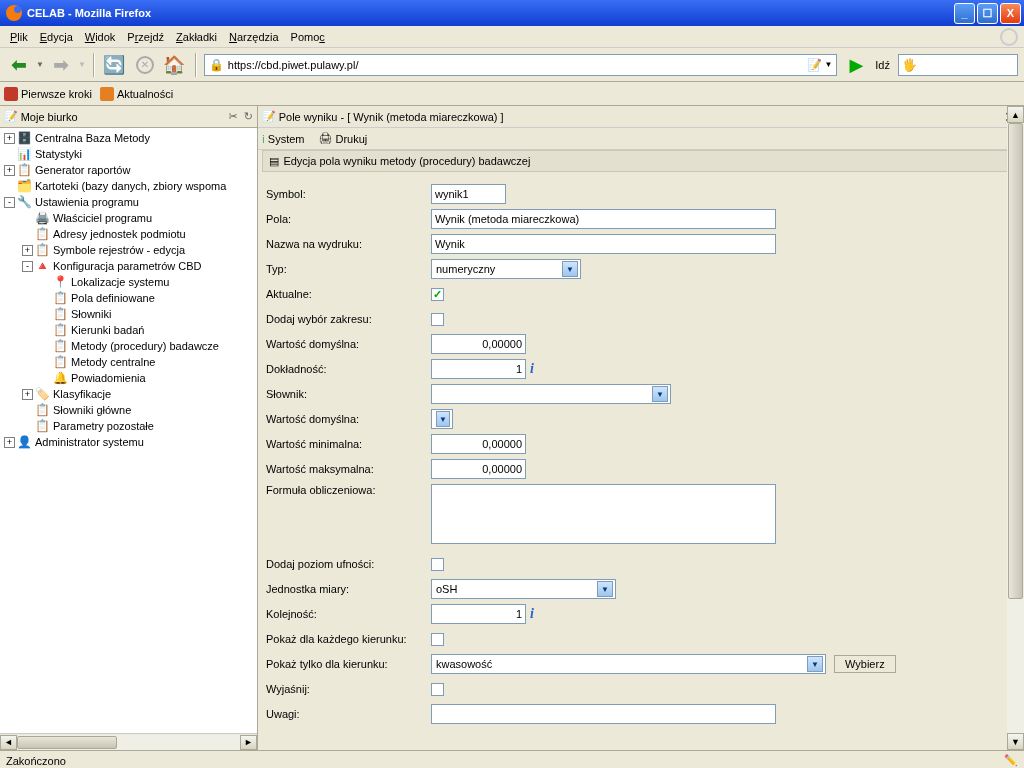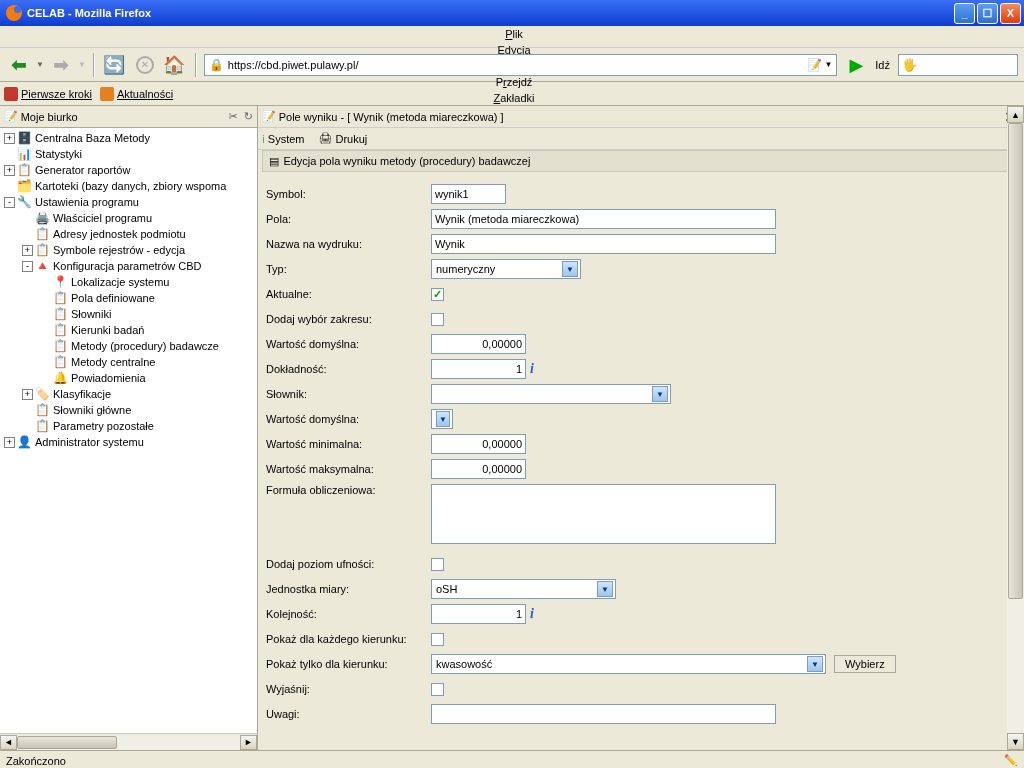--- a/index.html
+++ b/index.html
@@ -5,40 +5,40 @@
 * { box-sizing: border-box; margin: 0; padding: 0; font-family: Tahoma, sans-serif; font-size: 11px; }
 body { background: #ece9d8; width: 1024px; height: 768px; overflow: hidden; }
 .titlebar { background: linear-gradient(to bottom, #3a6ef5, #0f3dd0); height: 26px; display: flex; align-items: center; color: white; font-weight: bold; padding-left: 6px; }
 .titlebar .ff-icon { width: 16px; height: 16px; background: #f77b0c; border-radius: 50%; margin-right: 5px; display: inline-block; position: relative; }
 .titlebar .ff-icon::after { content: ''; position: absolute; width: 7px; height: 7px; background: #3a6ef5; border-radius: 50%; top: 1px; right: 1px; }
 .win-controls { margin-left: auto; display: flex; gap: 2px; padding-right: 3px; }
 .win-btn { width: 21px; height: 21px; border: 1px solid #fff; border-radius: 3px; display: flex; align-items: center; justify-content: center; font-weight: bold; color: white; }
 .win-min { background: linear-gradient(#5a9ef5, #2f6fcf); }
 .win-max { background: linear-gradient(#5a9ef5, #2f6fcf); }
 .win-close { background: linear-gradient(#f58b5a, #e53a0f); }
-.menubar { background: #ece9d8; height: 22px; display: flex; align-items: center; padding-left: 4px; border-bottom: 1px solid #ccc; flex-direction: column; }
+.menubar { background: #ece9d8; height: 22px; display: flex; align-items: center; padding-left: 4px; border-bottom: 1px solid #ccc; }
 .menubar span { padding: 2px 6px; cursor: default; }
 .menubar span u { text-decoration: underline; }
 .throbber { margin-left: auto; width: 18px; height: 18px; border: 2px solid #ccc; border-radius: 50%; margin-right: 6px; }
 .toolbar { background: #ece9d8; height: 34px; display: flex; align-items: center; padding: 0 6px; gap: 4px; border-bottom: 1px solid #aca899; }
 .toolbar-sep { width: 0; height: 24px; border-left: 1px solid #aca899; border-right: 1px solid #fff; margin: 0 3px; }
 .nav-btn { width: 26px; height: 26px; display: flex; align-items: center; justify-content: center; font-size: 18px; }
 .arrow-left { color: #228b22; font-weight: bold; }
 .arrow-right { color: #aaa; font-weight: bold; }
 .reload { color: #2a6fcf; }
 .stop { color: #aaa; border: 2px solid #aaa; border-radius: 50%; width: 18px; height: 18px; display: flex; align-items: center; justify-content: center; font-size: 10px; }
 .home { font-size: 18px; }
 .urlbar { flex: 1; display: flex; align-items: center; background: white; border: 1px solid #7f9db9; height: 22px; padding: 0 2px; }
 .urlbar input { flex: 1; border: none; outline: none; font-size: 11px; }
 .lock-icon { font-size: 12px; margin: 0 3px; }
 .go-btn { color: #0a0; font-size: 18px; margin: 0 2px; }
 .go-text { margin-right: 4px; }
 .search-box { width: 120px; background: white; border: 1px solid #7f9db9; height: 22px; display: flex; align-items: center; padding: 0 3px; }
 .bookmarks-bar { background: #ece9d8; height: 24px; display: flex; align-items: center; padding-left: 4px; border-bottom: 1px solid #aca899; gap: 8px; }
-.bookmark-item { display: flex; align-items: center; gap: 3px; cursor: default; text-decoration: underline; }
+.bookmark-item { display: flex; align-items: center; gap: 3px; cursor: default; }
 .bm-red { width: 14px; height: 14px; background: #c0392b; border-radius: 2px; display: inline-block; }
 .bm-orange { width: 14px; height: 14px; background: #e67e22; border-radius: 2px; display: inline-block; }
 .main-area { display: flex; height: 644px; }
 .sidebar { width: 258px; background: white; border-right: 1px solid #aca899; display: flex; flex-direction: column; }
 .sidebar-header { background: #ece9d8; height: 22px; display: flex; align-items: center; padding: 0 4px; border-bottom: 1px solid #aca899; }
 .sidebar-header .sh-actions { margin-left: auto; display: flex; gap: 6px; font-size: 12px; color: #666; }
 .tree { flex: 1; overflow: auto; padding: 2px 0; }
 .tree-row { display: flex; align-items: center; height: 16px; white-space: nowrap; padding-right: 4px; }
 .expander { width: 11px; height: 11px; border: 1px solid #808080; display: inline-flex; align-items: center; justify-content: center; font-size: 9px; line-height: 1; margin-right: 2px; color: #000; background: white; }
 .tree-icon { width: 16px; height: 16px; display: inline-flex; align-items: center; justify-content: center; margin-right: 2px; font-size: 12px; }

